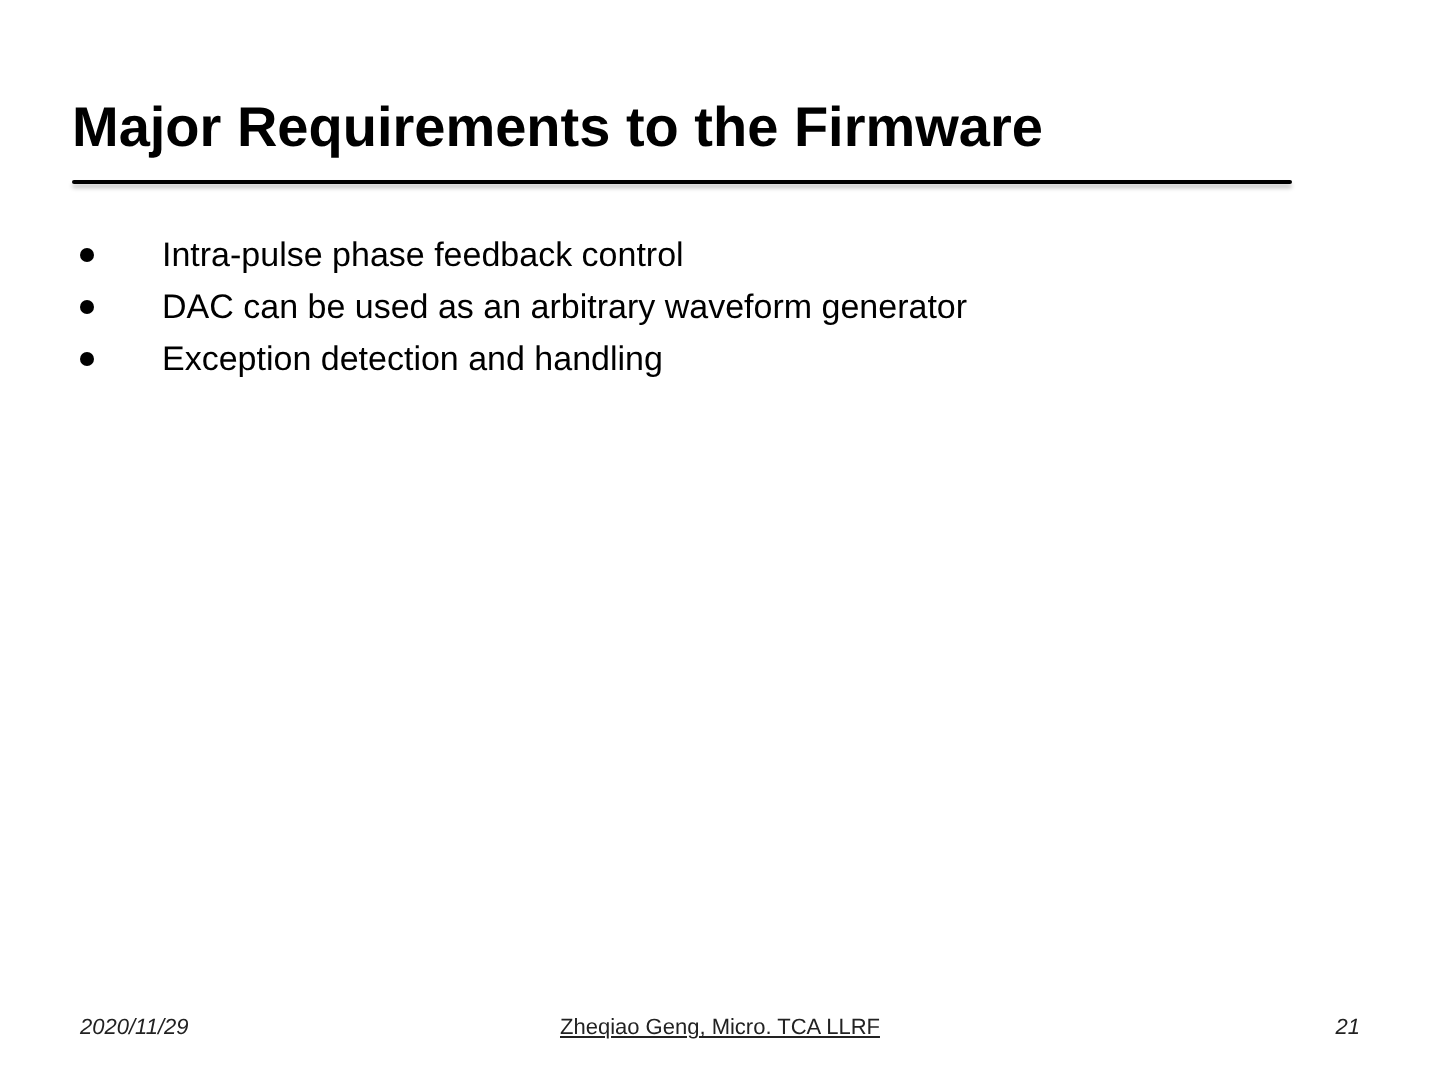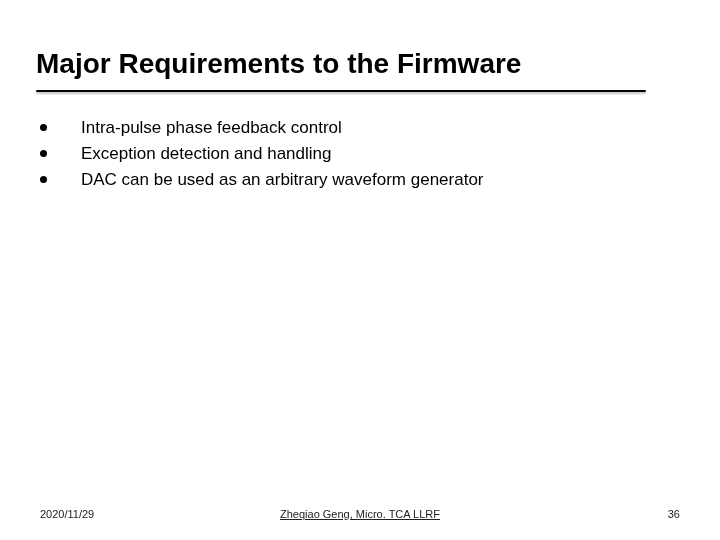--- a/index.html
+++ b/index.html
@@ -7,46 +7,46 @@
   .slide { position: relative; width: 720px; height: 540px; }
   .title-wrap { position: absolute; top: 48px; left: 36px; right: 36px; }
   .title { font-size: 28px; font-weight: bold; padding-bottom: 6px; }
   .title-rule { margin-top: 4px; height: 0; border-bottom: 2px solid #000; box-shadow: 0 2px 2px rgba(0,0,0,0.25); width: 610px; }
   .body { position: absolute; top: 116px; left: 40px; right: 46px; }
   ul.bullets { list-style: none; }
   ul.bullets li { display: flex; align-items: flex-start; font-size: 17px; line-height: 1.4; margin-bottom: 2px; }
   .bullet-dot { display: inline-block; width: 7px; height: 7px; border-radius: 50%; background: #000; margin-top: 8px; margin-right: 34px; flex-shrink: 0; }
   .footer { position: absolute; bottom: 20px; left: 40px; right: 40px; display: flex; justify-content: space-between; font-size: 11px; color: #222; }
   .footer .center { position: absolute; left: 0; right: 0; text-align: center; text-decoration: underline; }
-  .footer .left, .footer .right { position: relative; z-index: 1; }
+  .footer .left, .footer .right { position: relative; z-index: 1; font-style: italic; }
 </style>
 </head>
 <body>
 
 <div class="slide">
   <div class="title-wrap">
     <div class="title">Major Requirements to the Firmware</div>
     <div class="title-rule"></div>
   </div>
 
   <div class="body">
     <ul class="bullets">
       <li>
         <span class="bullet-dot"></span>
         <span>Intra-pulse phase feedback control</span>
       </li>
       <li>
         <span class="bullet-dot"></span>
-        <span>Exception detection and handling</span>
+        <span>DAC can be used as an arbitrary waveform generator</span>
       </li>
       <li>
         <span class="bullet-dot"></span>
-        <span>DAC can be used as an arbitrary waveform generator</span>
+        <span>Exception detection and handling</span>
       </li>
     </ul>
   </div>
 
   <div class="footer">
     <span class="left">2020/11/29</span>
     <span class="center">Zheqiao Geng, Micro. TCA LLRF</span>
-    <span class="right">36</span>
+    <span class="right">21</span>
   </div>
 </div>
 
 </body></html>

